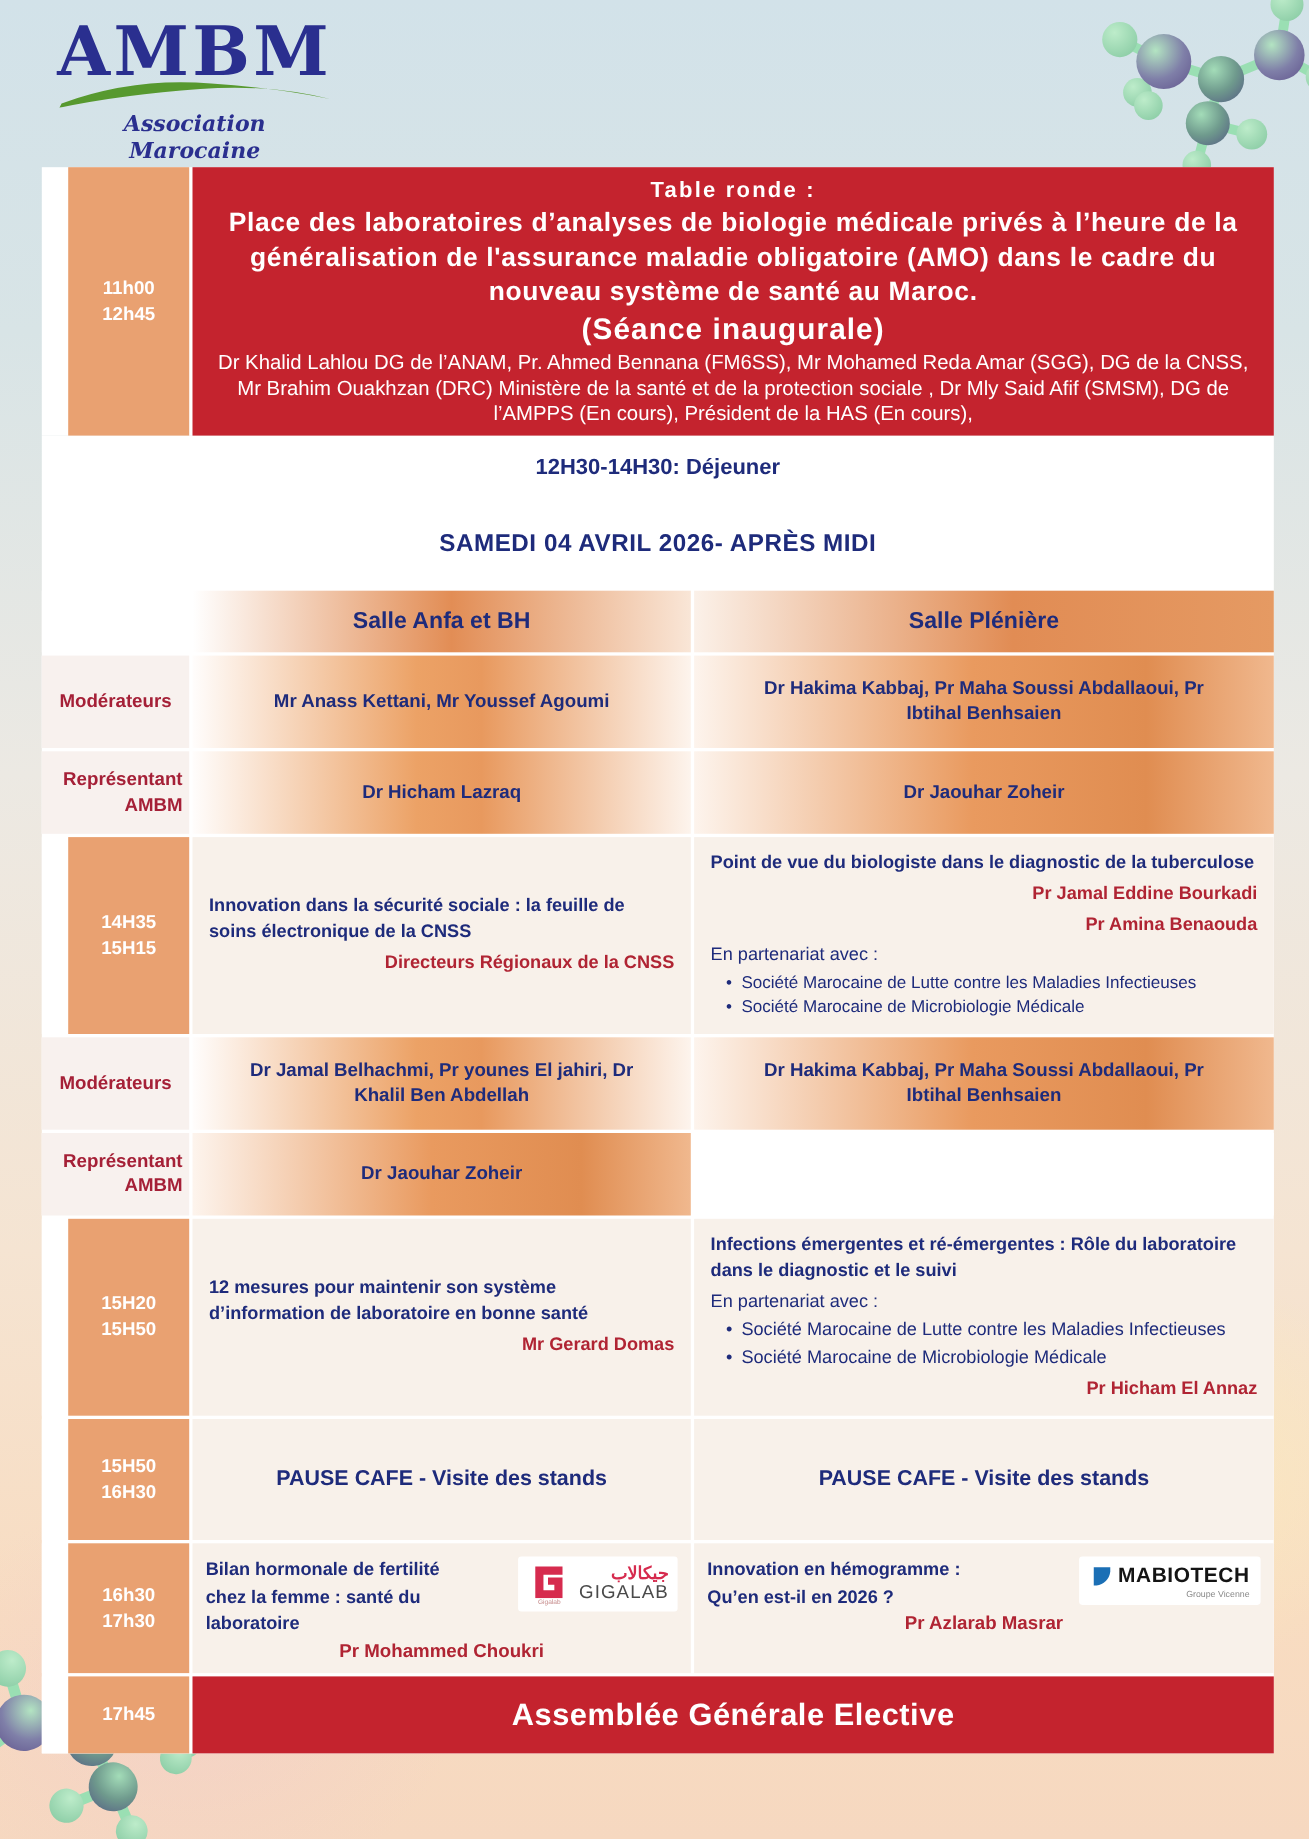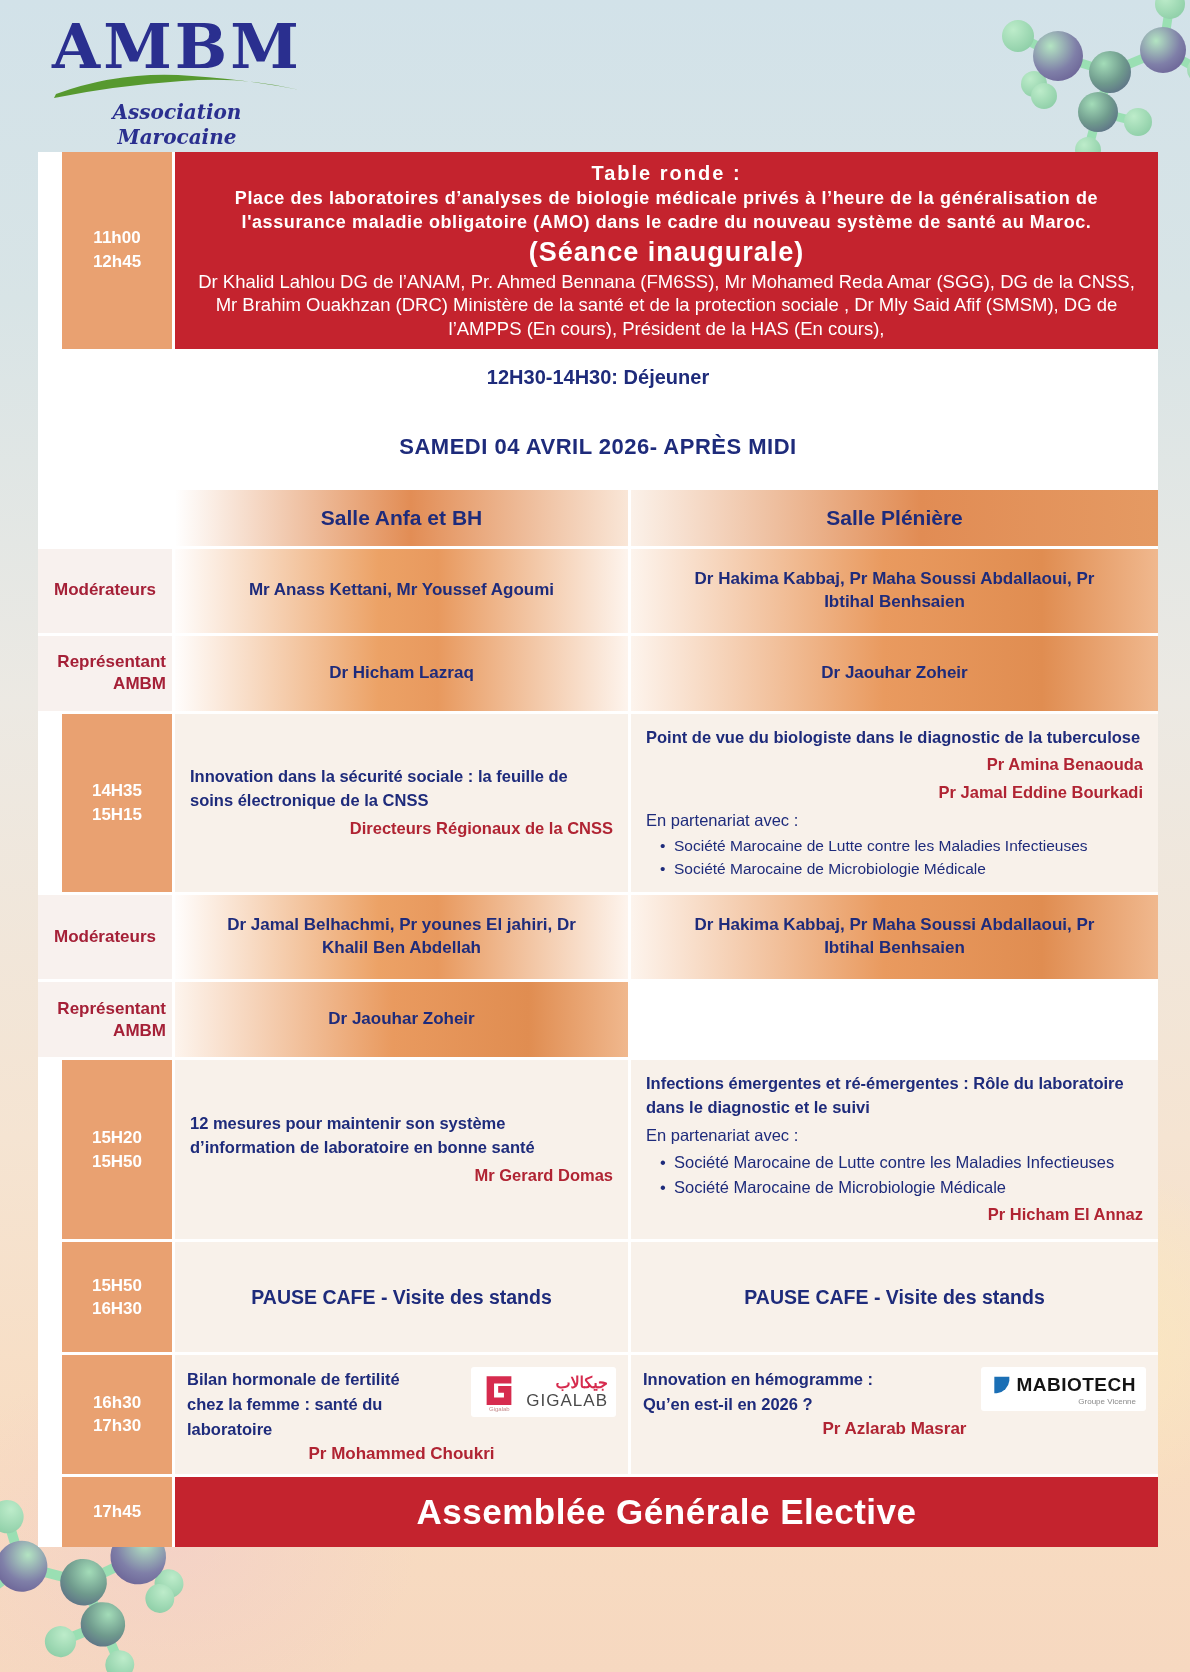--- a/index.html
+++ b/index.html
@@ -26,21 +26,21 @@
 
   
   .content { position:absolute; left:38px; top:152px; width:1120px; }
 
   .banner-row { display:grid; grid-template-columns:134px 1fr; gap:3px; background:#fff; }
   .time-cell { background:#e9a171; color:#fff; font-weight:bold; font-size:17px; line-height:1.4;
     display:flex; flex-direction:column; align-items:center; justify-content:center; text-align:center;margin-left:24px; }
   .banner-red { background:#c4232e; color:#fff; text-align:center; padding:10px 18px 8px;
     display:flex; flex-direction:column; justify-content:center; }
   .banner-red .b-title   { font-size:20px; font-weight:bold; letter-spacing:2px; }
-  .banner-red .b-topic   { font-size:18px; font-weight:bold; line-height:1.32; letter-spacing:.6px; margin-top:2px; }
+  .banner-red .b-topic   { font-size:24px; font-weight:bold; line-height:1.32; letter-spacing:.6px; margin-top:2px; }
   .banner-red .b-seance  { font-size:27px; font-weight:bold; letter-spacing:1px; margin:2px 0; }
   .banner-red .b-part    { font-size:18.5px; font-weight:500; line-height:1.28; }
 
   .panel { background:#fff; }
   .band { display:flex; align-items:center; justify-content:center; color:#1e2b7b; font-weight:bold; }
   .band.lunch  { height:58px; font-size:20px; }
   .band.samedi { height:80px; font-size:22px; letter-spacing:.5px; }
 
   .trow { display:grid; grid-template-columns:134px 453px 527px; gap:3px; background:#fff; margin-top:3px; }
   .trow.two { grid-template-columns:134px 983px; }
@@ -83,21 +83,21 @@
   .giga-g .mini { font-size:6px; color:#c58a8a; line-height:1; margin-top:1px; }
   .giga-txt { display:flex; flex-direction:column; align-items:flex-end; line-height:1.05; }
   .giga-txt .ar { color:#d62b4e; font-weight:bold; font-size:16px; }
   .giga-txt .nm { color:#4a4a4a; font-size:17px; letter-spacing:1px; }
   .mabio { background:#fff; border-radius:3px; padding:7px 10px 5px; display:flex; flex-direction:column; align-items:flex-end; }
   .mabio .row1 { display:flex; align-items:center; gap:5px; }
   .mabio .nm { color:#141414; font-weight:bold; font-size:19px; letter-spacing:.5px; }
   .mabio .sub { color:#8a8a8a; font-size:8px; margin-top:1px; }
 
   .assembly-red { background:#c4232e; color:#fff; display:flex; align-items:center; justify-content:center;
-    font-weight:bold; font-size:35px; letter-spacing:.5px; min-height:70px; }
+    font-weight:bold; font-size:28px; letter-spacing:.5px; min-height:70px; }
 </style>
 </head>
 <body>
 
 <div class="page">
 
   <div class="glow g1"></div>
   <div class="glow g2"></div>
 
   <svg class="molecule top-right" width="270" height="170" viewBox="0 0 270 170">
@@ -227,22 +227,22 @@
         <div class="cell time-cell">
           <span>14H35</span>
           <span>15H15</span>
         </div>
         <div class="cell session s1v">
           <div class="s-title">Innovation dans la sécurité sociale : la feuille de soins électronique de la CNSS</div>
           <div class="s-speaker">Directeurs Régionaux de la CNSS</div>
         </div>
         <div class="cell session">
           <div class="s-title">Point de vue du biologiste dans le diagnostic de la tuberculose</div>
+          <div class="s-speaker">Pr Jamal Eddine Bourkadi</div>
           <div class="s-speaker">Pr Amina Benaouda</div>
-          <div class="s-speaker">Pr Jamal Eddine Bourkadi</div>
           <div class="s-partner">En partenariat avec :</div>
           <ul class="s1-bullets">
             <li>Société Marocaine de Lutte  contre les Maladies Infectieuses</li>
             <li>Société Marocaine de Microbiologie Médicale</li>
           </ul>
         </div>
       </div>
 
       <div class="trow" style="min-height:84px">
         <div class="cell label-cell">Modérateurs</div>

